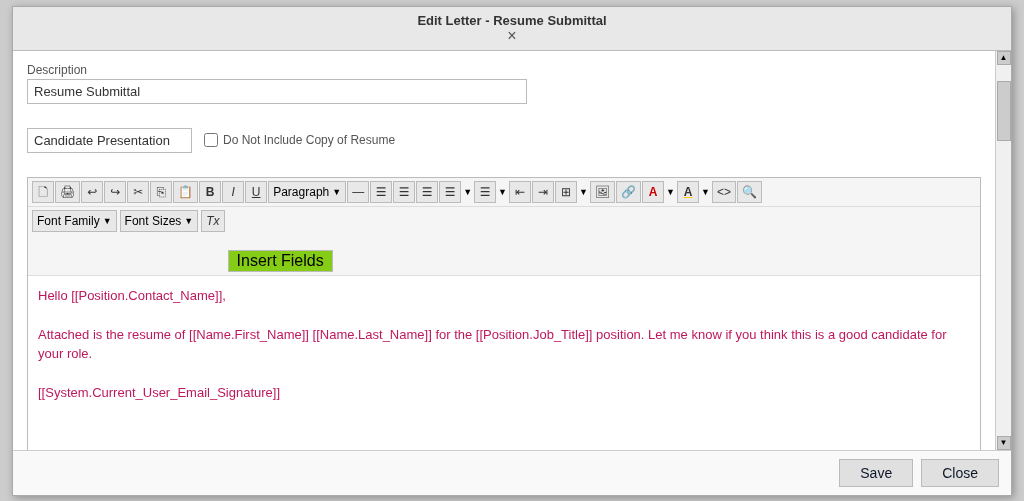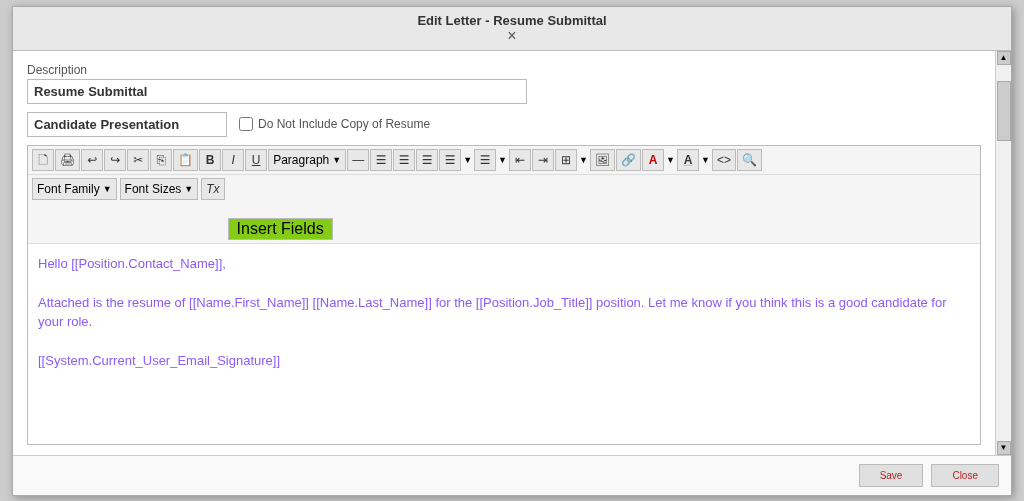--- a/index.html
+++ b/index.html
@@ -50,21 +50,21 @@
       flex: 1;
       display: flex;
       overflow: hidden;
     }
     .modal-content {
       flex: 1;
       padding: 12px 14px;
       overflow-y: auto;
       display: flex;
       flex-direction: column;
-      gap: 8px;
+      gap: 24px;
     }
     .scrollbar-area {
       width: 16px;
       background: #f0f0f0;
       border-left: 1px solid #ccc;
       display: flex;
       flex-direction: column;
       align-items: center;
     }
     .scrollbar-thumb {
@@ -79,32 +79,31 @@
       font-size: 12px;
       margin-bottom: 2px;
     }
     .text-input {
       border: 1px solid #bbb;
       padding: 4px 6px;
       font-size: 13px;
       color: #333;
       background: #fff;
       outline: none;
-      font-weight: bold;
     }
     .description-input {
       width: 500px;
     }
     .email-subject-row {
       display: flex;
       align-items: center;
       gap: 12px;
     }
     .email-subject-input {
-      width: 200px;
+      width: 165px;
     }
     .checkbox-label {
       display: flex;
       align-items: center;
       gap: 5px;
       font-size: 12px;
       color: #555;
     }
     .checkbox-label input[type=checkbox] {
       width: 14px;
@@ -169,40 +168,40 @@
       cursor: pointer;
       display: inline-flex;
       align-items: center;
       margin-top: 40px;
     }
     .editor-area {
       flex: 1;
       min-height: 200px;
       padding: 10px;
       font-size: 13px;
-      color: #8b5cf6;
+      color: #be185d;
       line-height: 1.5;
       outline: none;
       overflow-y: auto;
     }
     .modal-footer {
       border-top: 1px solid #ccc;
       padding: 8px 12px;
       display: flex;
       justify-content: flex-end;
       gap: 8px;
       background: #f9f9f9;
     }
     .footer-btn {
       background: #e0e0e0;
       border: 1px solid #bbb;
       padding: 5px 20px;
-      font-size: 10px;
-      cursor: pointer;
-      color: #b91c1c;
+      font-size: 14px;
+      cursor: pointer;
+      color: #0f172a;
     }
     .bold { font-weight: bold; }
     .italic { font-style: italic; }
     .underline { text-decoration: underline; }
   </style>
 </head>
 <body>
 
 <div class="modal">
 

